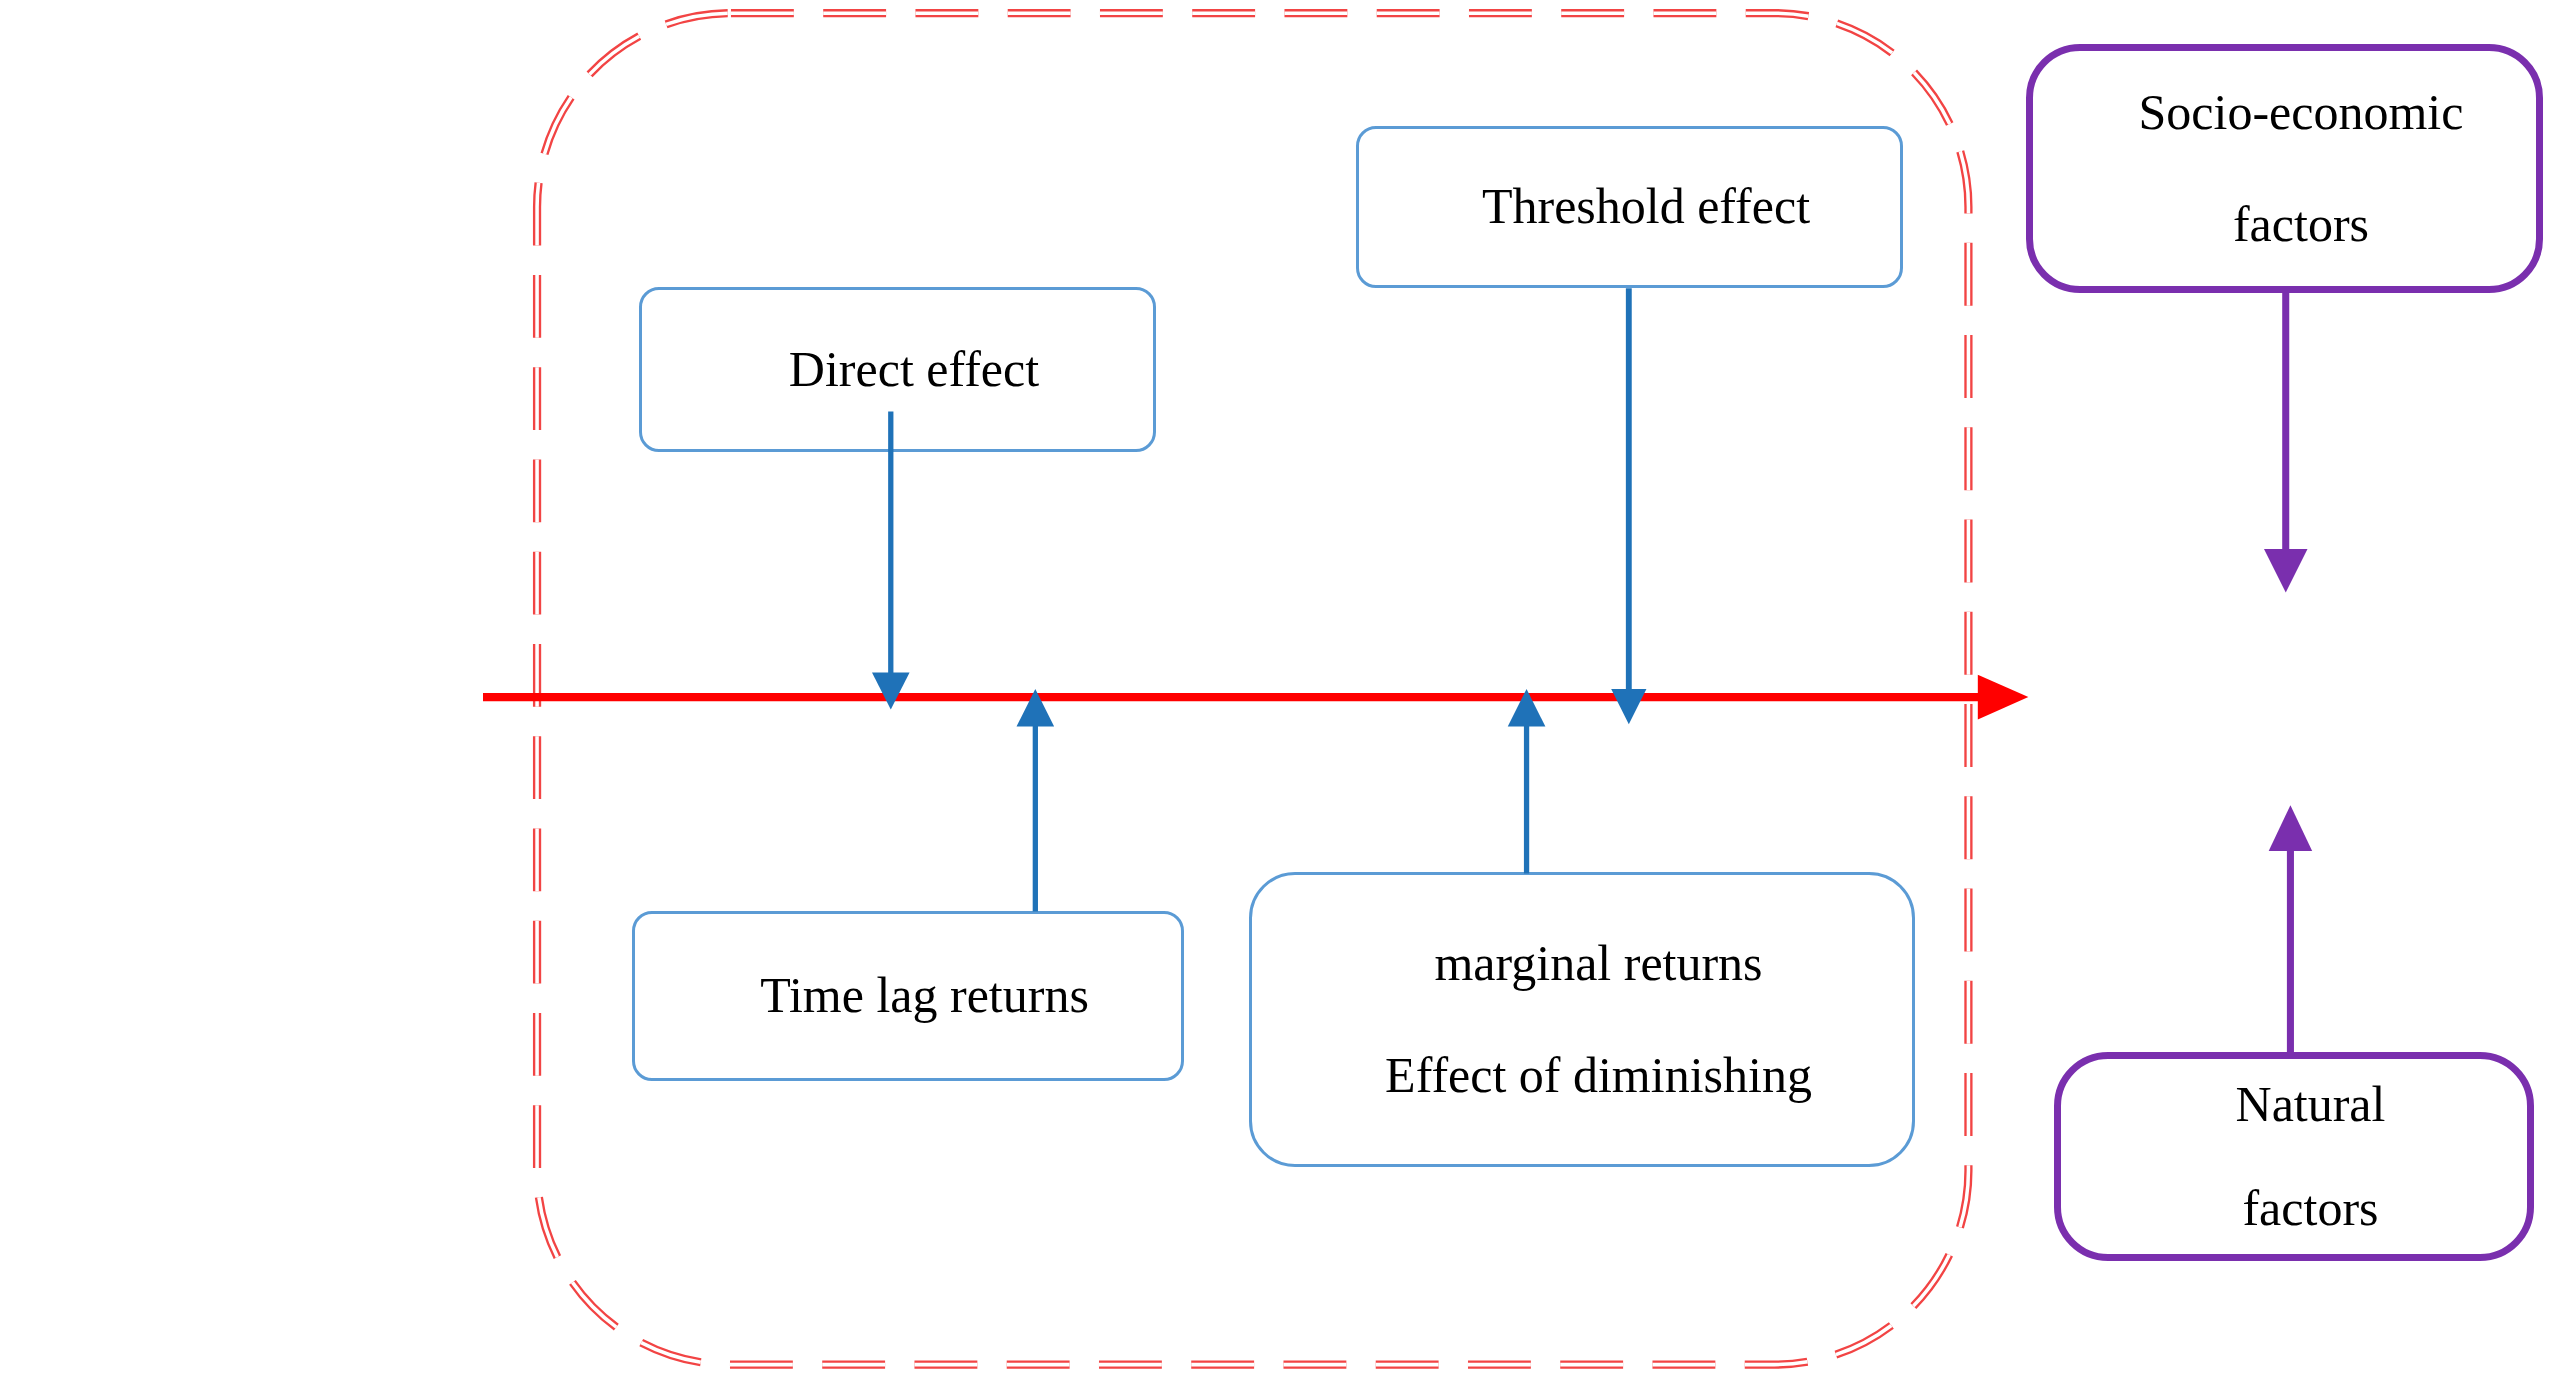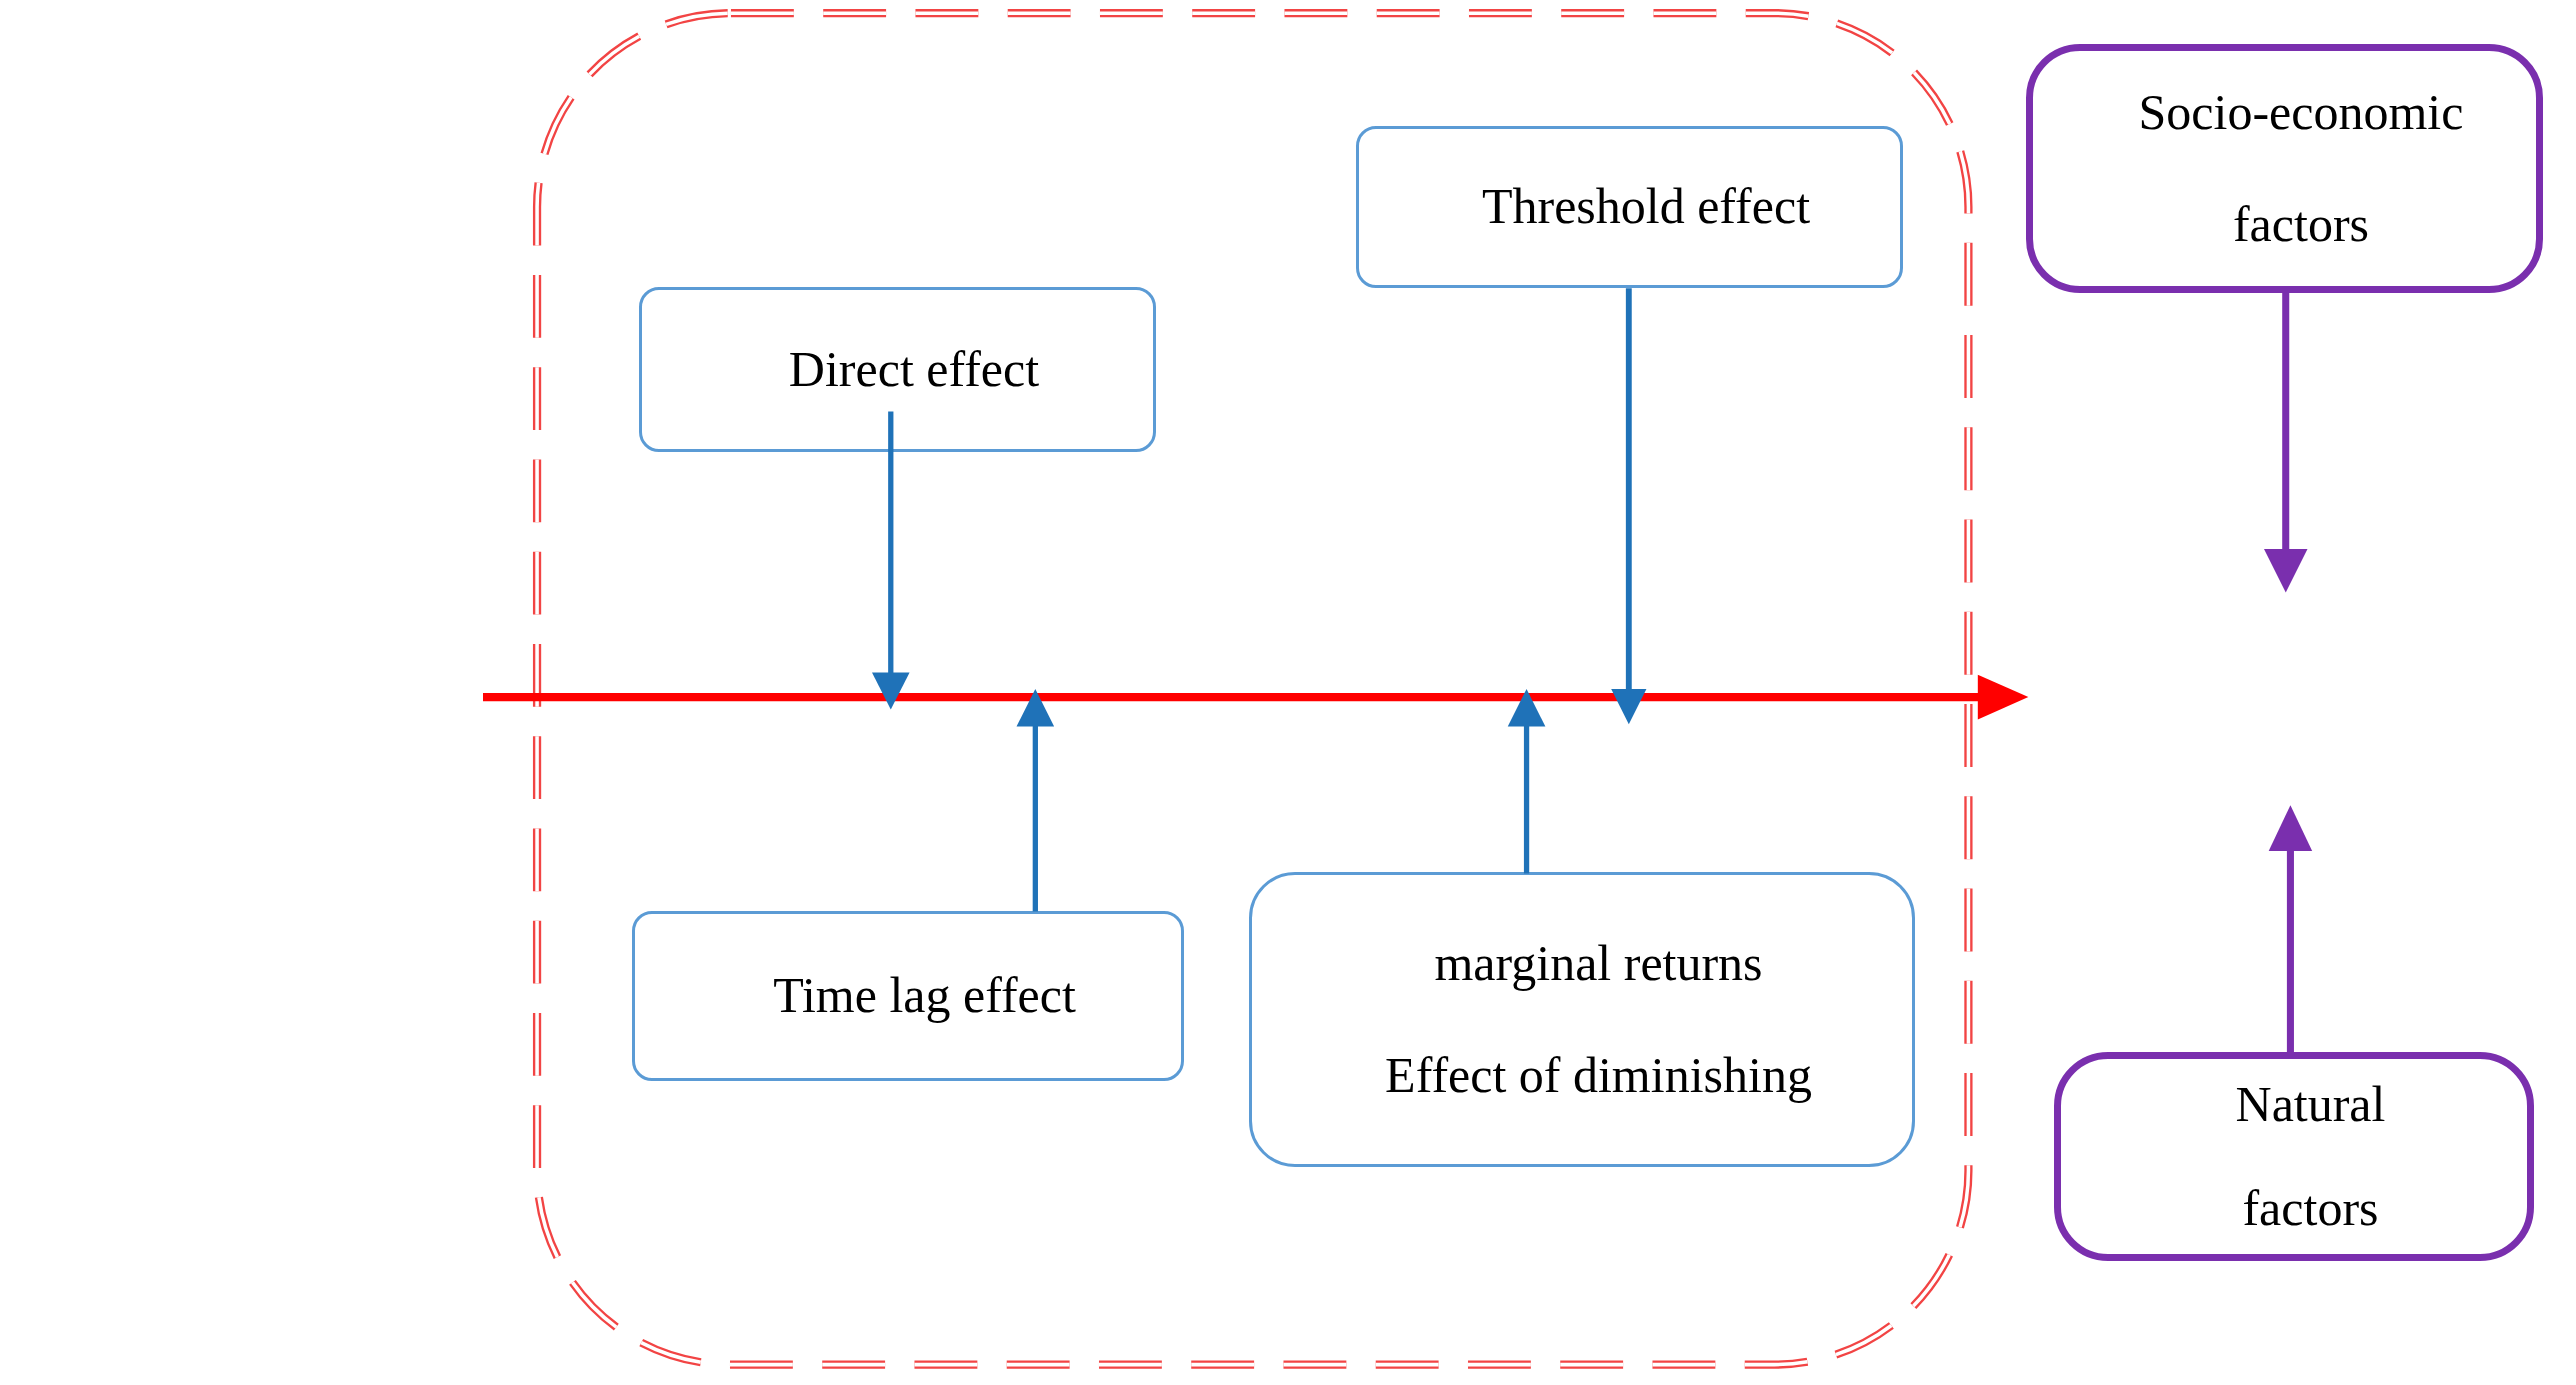--- a/index.html
+++ b/index.html
@@ -77,21 +77,21 @@
 
   <div class="node mech" id="direct-box">
     <div class="line">Direct effect</div>
   </div>
 
   <div class="node mech" id="threshold-box">
     <div class="line">Threshold effect</div>
   </div>
 
   <div class="node mech" id="timelag-box">
-    <div class="line">Time lag effect</div>
+    <div class="line">Time lag returns</div>
   </div>
 
   <div class="node mech" id="diminishing-box">
     <div class="line">marginal returns</div>
     <div class="line">Effect of diminishing</div>
   </div>
 
   <div class="node external" id="socio-box">
     <div class="line">Socio-economic</div>
     <div class="line">factors</div>

